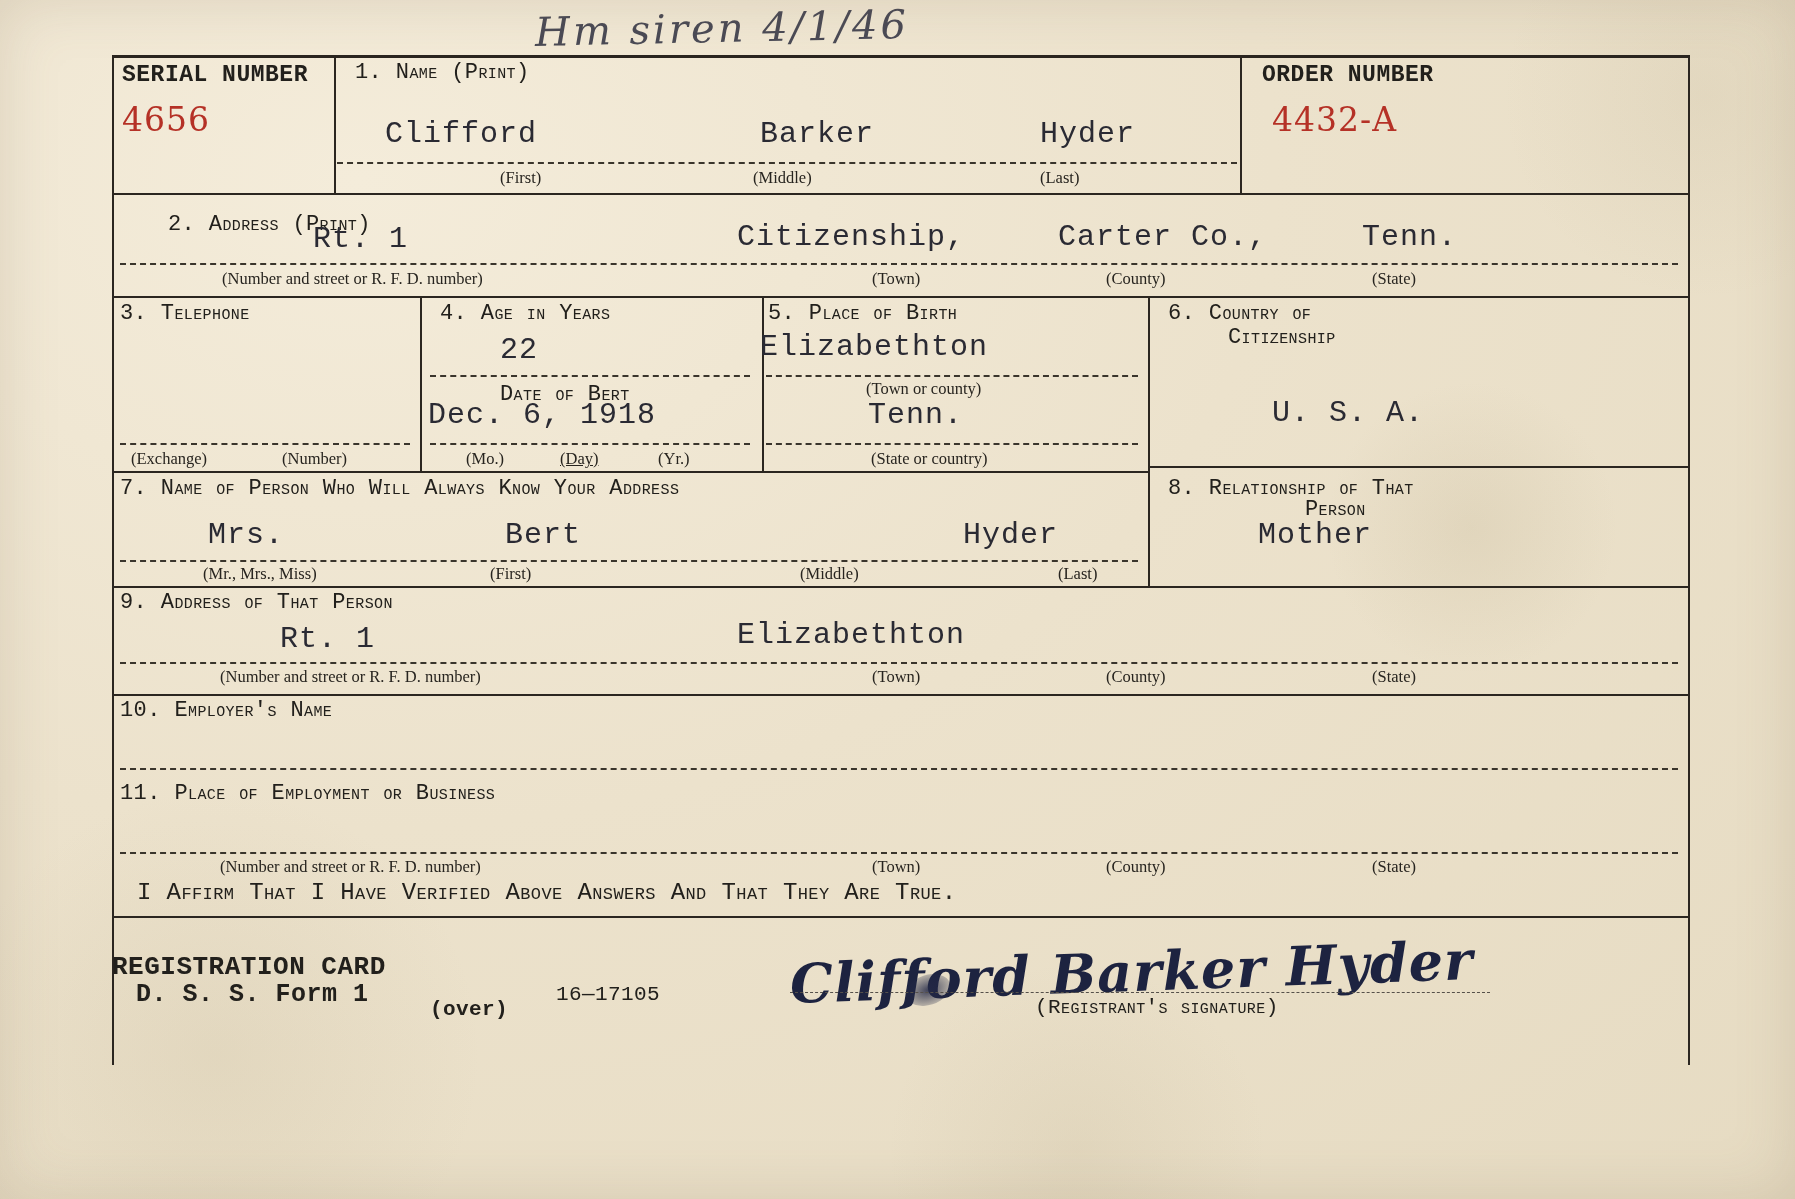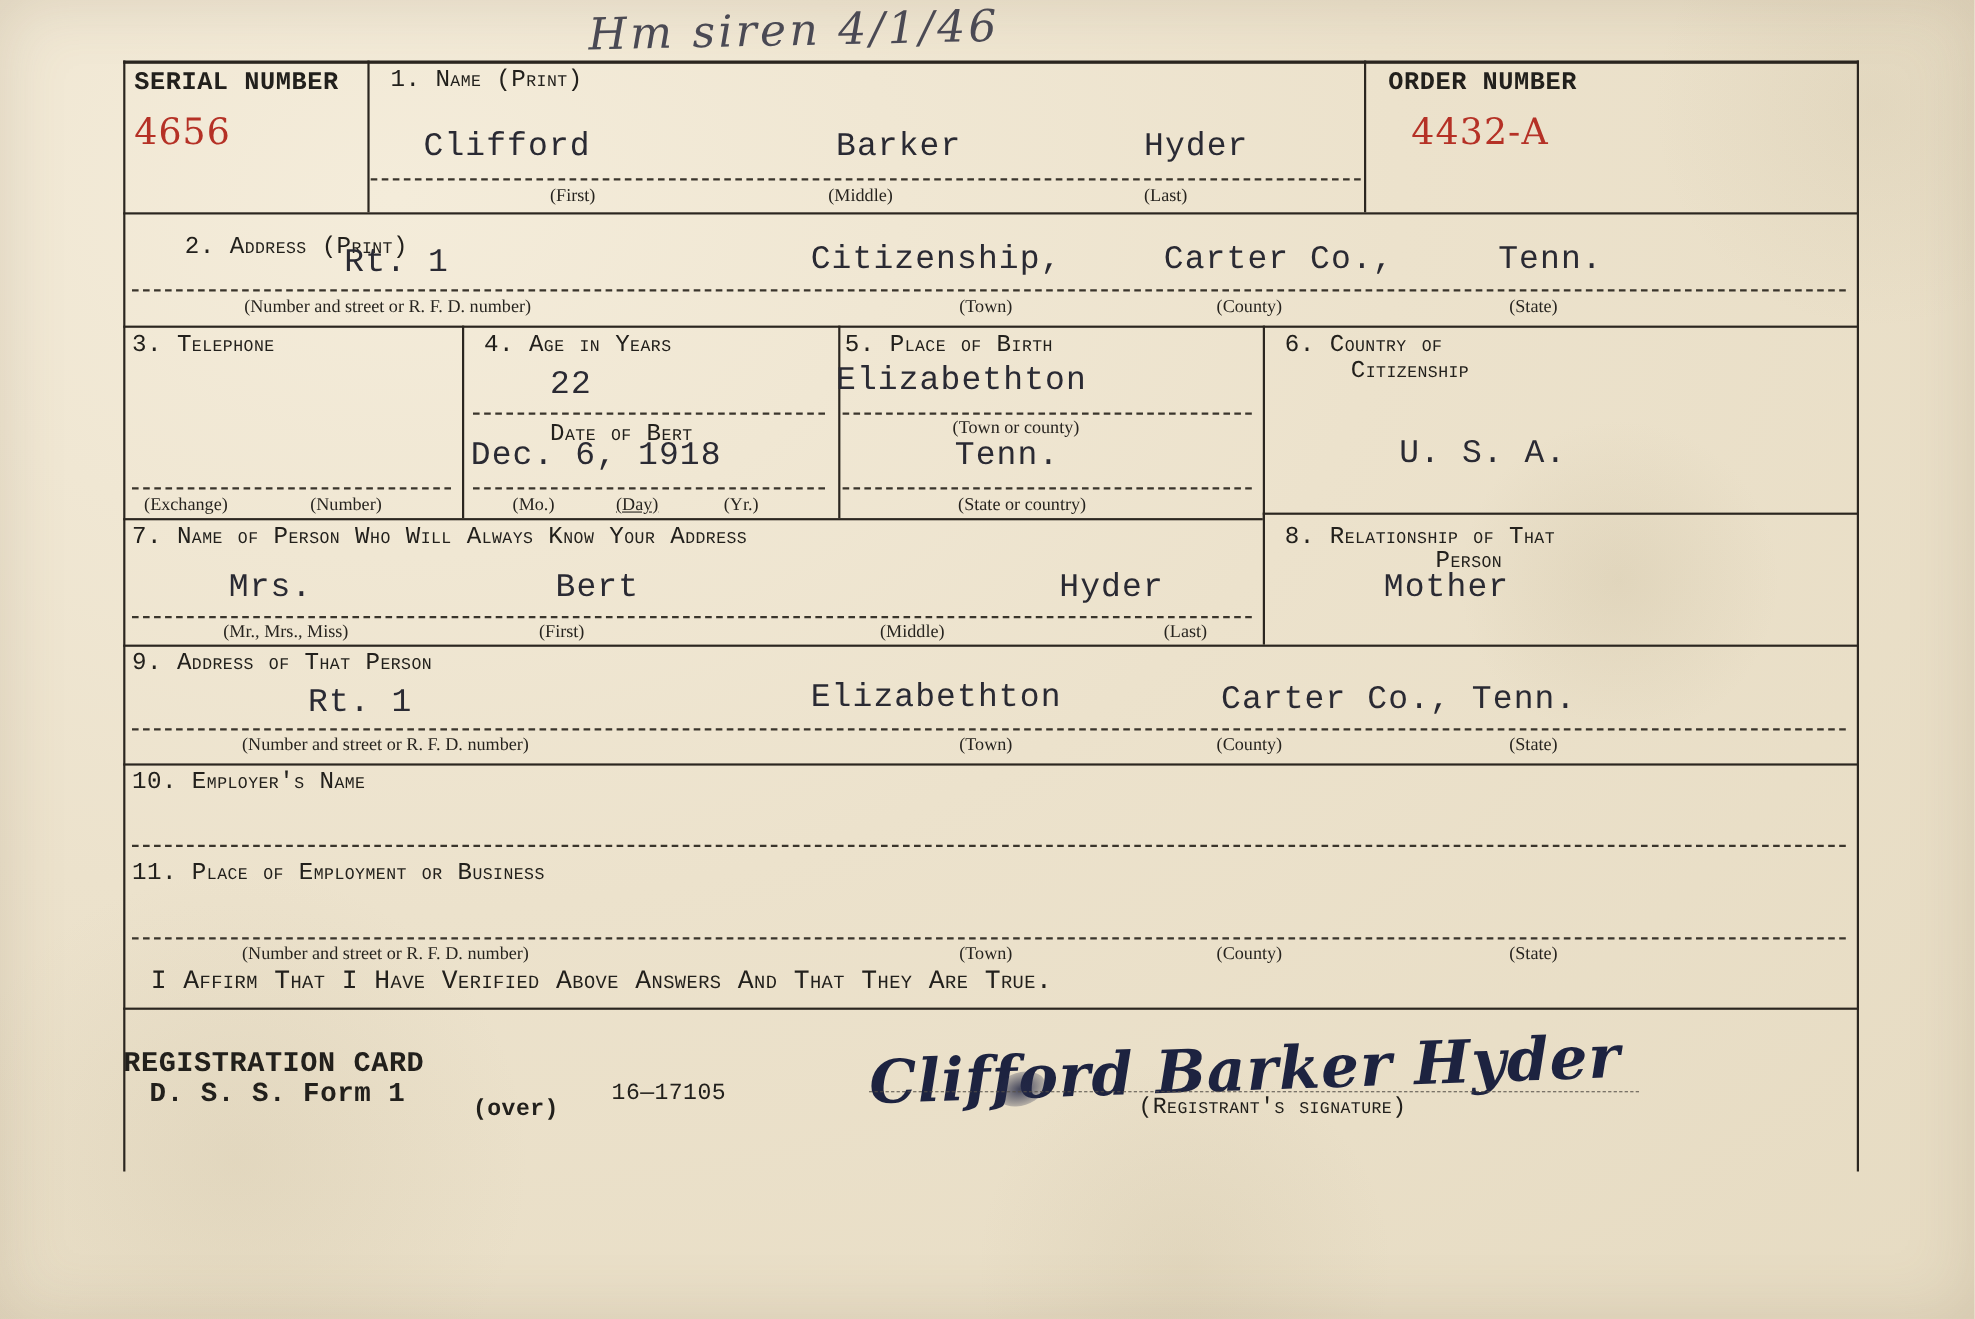--- a/index.html
+++ b/index.html
@@ -143,21 +143,21 @@
   <div class="abs label bold" style="left:122px; top:62px; font-size:23px; letter-spacing:0.5px;">SERIAL NUMBER</div>
   <div class="abs hand-red" style="left:122px; top:100px;">4656</div>
 
   <div class="abs label smallcaps" style="left:355px; top:60px;">1. Name (Print)</div>
 
   <div class="abs typed" style="left:385px; top:117px;">Clifford</div>
   <div class="abs typed" style="left:760px; top:117px;">Barker</div>
   <div class="abs typed" style="left:1040px; top:117px;">Hyder</div>
 
   <div class="abs label bold" style="left:1262px; top:62px; font-size:23px; letter-spacing:0.5px;">ORDER NUMBER</div>
-  <div class="abs hand-red" style="left:1272px; top:100px;margin-left:11px;">4432-A</div>
+  <div class="abs hand-red" style="left:1272px; top:100px;">4432-A</div>
 
   <div class="dline" style="left:337px; top:162px; width:900px;"></div>
   <div class="abs sub" style="left:500px; top:168px;">(First)</div>
   <div class="abs sub" style="left:753px; top:168px;">(Middle)</div>
   <div class="abs sub" style="left:1040px; top:168px;">(Last)</div>
 
   <div class="vline" style="left:334px; top:55px; height:138px;"></div>
   <div class="vline" style="left:1240px; top:55px; height:138px;"></div>
 
   <div class="hline" style="left:112px; top:193px; width:1578px;"></div>
@@ -230,21 +230,20 @@
   <div class="abs sub" style="left:203px; top:564px;">(Mr., Mrs., Miss)</div>
   <div class="abs sub" style="left:490px; top:564px;">(First)</div>
   <div class="abs sub" style="left:800px; top:564px;">(Middle)</div>
   <div class="abs sub" style="left:1058px; top:564px;">(Last)</div>
 
   <div class="hline" style="left:112px; top:586px; width:1578px;"></div>
 
   <div class="abs label smallcaps" style="left:120px; top:590px;">9. Address of That Person</div>
   <div class="abs typed" style="left:280px; top:622px;">Rt. 1</div>
   <div class="abs typed" style="left:737px; top:618px;">Elizabethton</div>
-  <div class="abs typed" style="left:1110px; top:620px;">Carter Co., Tenn.</div>
 
   <div class="dline" style="left:120px; top:662px; width:1558px;"></div>
   <div class="abs sub" style="left:220px; top:667px;">(Number and street or R. F. D. number)</div>
   <div class="abs sub" style="left:872px; top:667px;">(Town)</div>
   <div class="abs sub" style="left:1106px; top:667px;">(County)</div>
   <div class="abs sub" style="left:1372px; top:667px;">(State)</div>
 
   <div class="hline" style="left:112px; top:694px; width:1578px;"></div>
 
   <div class="abs label smallcaps" style="left:120px; top:698px;">10. Employer's Name</div>

